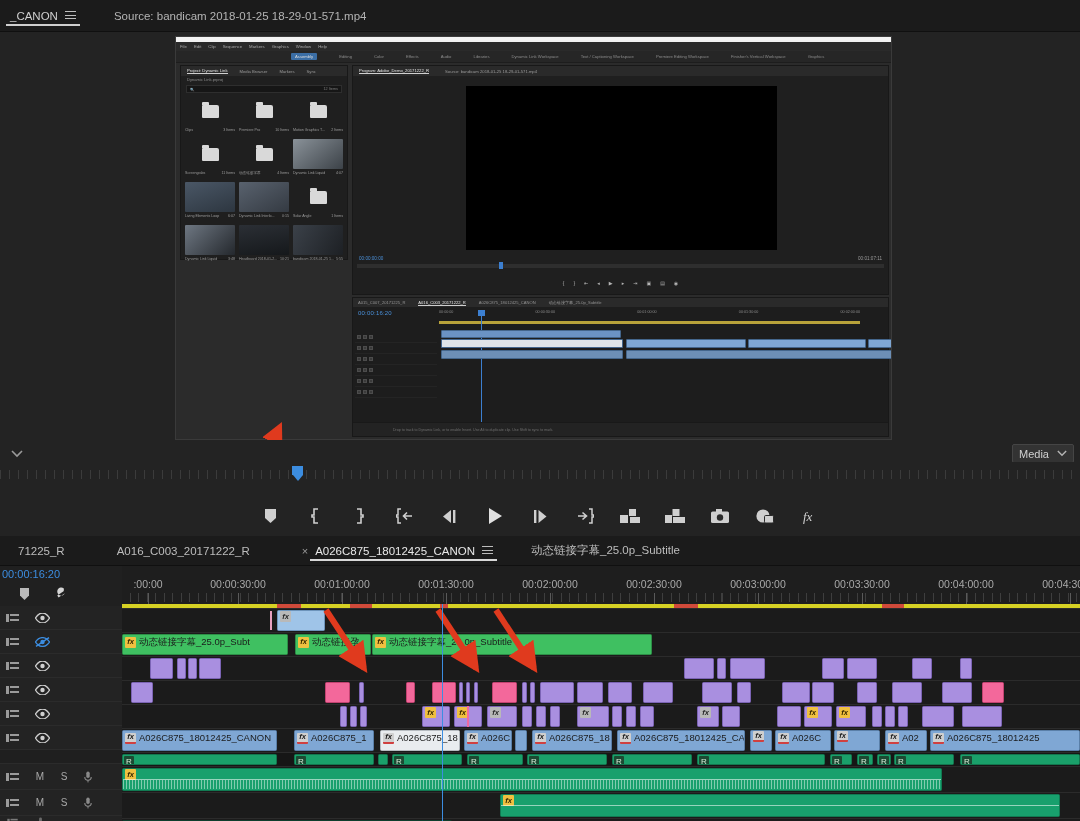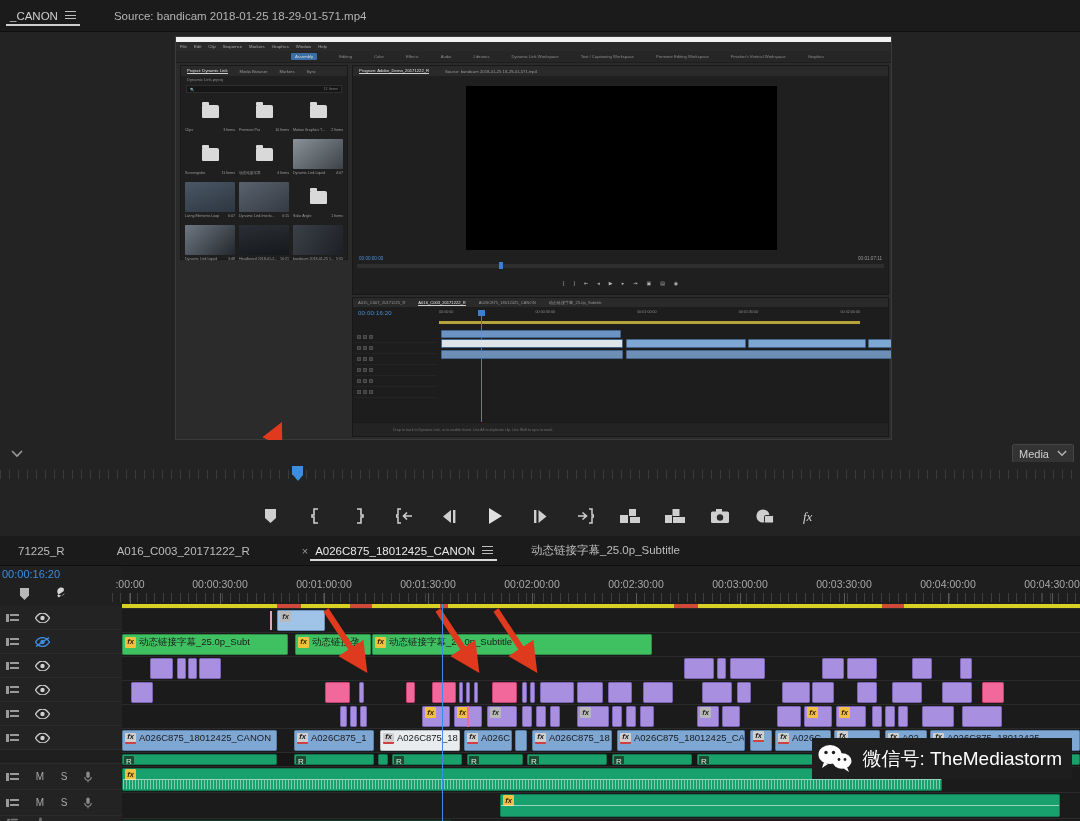--- a/index.html
+++ b/index.html
@@ -206,21 +206,21 @@
     background: #232323; display: flex; align-items: center; gap: 0; padding-left: 6px;
   }
   .trk-head .lockzone { width: 22px; display:flex; align-items:center; }
   .trk-head .eyezone { width: 28px; display:flex; align-items:center; justify-content:center; }
   .trk-head .mzone, .trk-head .szone { width: 24px; display:flex; align-items:center; justify-content:center;
     font-size: 10px; color: #a8a8a8; }
   .trk-head .micz { width: 24px; display:flex; align-items:center; justify-content:center; }
   .eye-on svg { fill: #cfcfcf; }
   .eye-off svg { fill: #3c8de0; }
 
-  #tl-ruler { position: absolute; left: 112px; right: 0; top: 12px; height: 26px; }
+  #tl-ruler { position: absolute; left: 130px; right: 0; top: 12px; height: 26px; }
   #tl-ruler .lbl { position: absolute; top: 0; font-size: 10.5px; color: #a9a9a9; transform: translateX(-50%); white-space: nowrap; }
   #tl-ruler-ticks { position: absolute; left: 0; right: 0; bottom: 2px; height: 9px;
     background-image: repeating-linear-gradient(to right, #3e3e3e 0 1px, transparent 1px 8.45px); }
   #tl-ruler-majors { position: absolute; left: 0; right: 0; bottom: 0; height: 11px; }
   #tl-ruler-majors span { position: absolute; bottom: 0; width: 1px; height: 11px; background: #5a5a5a; }
 
   #tl-body { position: absolute; left: 122px; right: 0; top: 38px; bottom: 0; overflow: hidden; }
   .track { position: absolute; left: 0; right: 0; border-bottom: 1px solid #2b2b2b; background: #1b1b1b; }
   .clip { position: absolute; top: 1px; bottom: 1px; border-radius: 1.5px; overflow: hidden; }
   .clip.green { background: #3fc061; border: 1px solid #2d8f47; }
@@ -1102,28 +1102,15 @@
         </defs>
       <line x1="6" y1="4" x2="44" y2="62" stroke="#e03a1e" stroke-width="6" marker-end="url(#ah2)"></line>
     </svg>
     <svg class="arrow-svg" style="left:432px; top:40px; width:70px; height:72px;" viewBox="0 0 70 72">
       <line x1="6" y1="4" x2="44" y2="62" stroke="#e03a1e" stroke-width="6" marker-end="url(#ah2)"></line>
     </svg>
     <svg class="arrow-svg" style="left:490px; top:40px; width:70px; height:72px;" viewBox="0 0 70 72">
       <line x1="6" y1="4" x2="44" y2="62" stroke="#e03a1e" stroke-width="6" marker-end="url(#ah2)"></line>
     </svg>
 
-    <div id="watermark">
-      <svg width="34" height="29" viewBox="0 0 34 29">
-        <ellipse cx="12" cy="10.5" rx="11.5" ry="9.5" fill="#ffffff"></ellipse>
-        <path d="M6,18 L4,24 L10,20 Z" fill="#ffffff"></path>
-        <circle cx="8" cy="8.5" r="1.7" fill="#1e1e1e"></circle>
-        <circle cx="15.5" cy="8.5" r="1.7" fill="#1e1e1e"></circle>
-        <ellipse cx="24" cy="17" rx="9.5" ry="7.8" fill="#ffffff"></ellipse>
-        <path d="M29,23 L31,28 L25.5,24.5 Z" fill="#ffffff"></path>
-        <circle cx="21" cy="15.5" r="1.4" fill="#1e1e1e"></circle>
-        <circle cx="27" cy="15.5" r="1.4" fill="#1e1e1e"></circle>
-      </svg>
-      <span class="wtext">微信号: TheMediastorm</span>
-    </div>
   </div>
 
 </div>
 
 </body></html>

